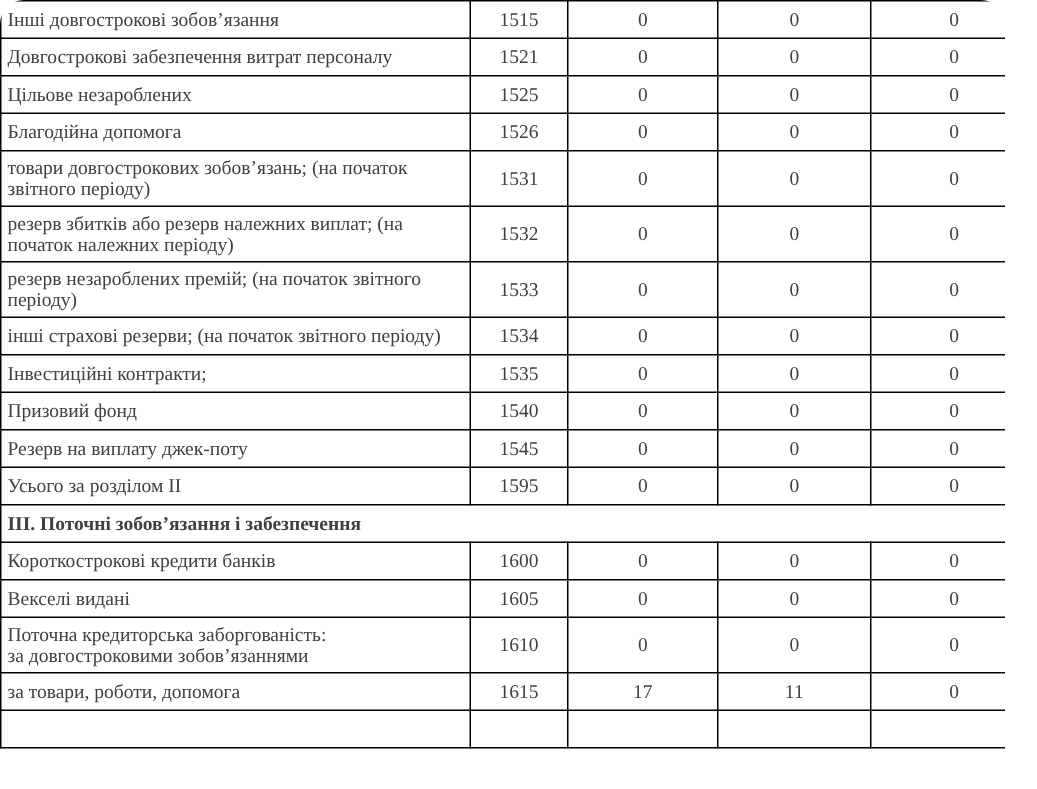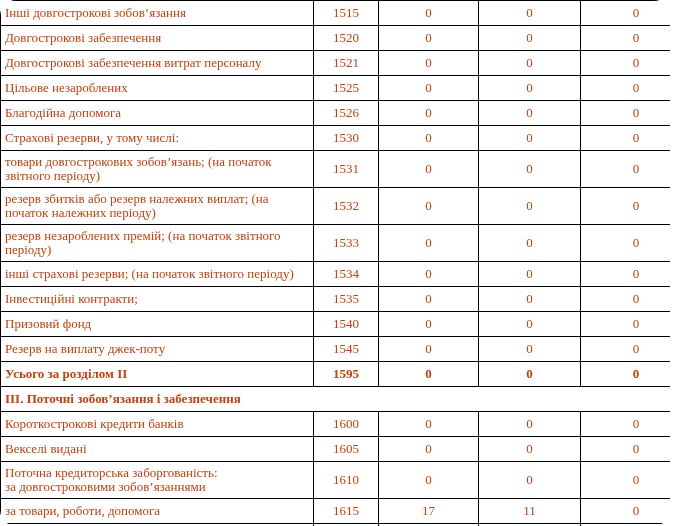--- a/index.html
+++ b/index.html
@@ -6,21 +6,21 @@
     margin: 0;
     padding: 0;
     background: #ffffff;
   }
   .page {
     width: 670px;
     height: 526px;
     overflow: hidden;
     background: #ffffff;
     font-family: "Liberation Serif", "DejaVu Serif", serif;
-    color: #c2410c;
+    color: #404040;
     border-radius: 16px;
   }
   table.balance {
     border-collapse: collapse;
     table-layout: fixed;
     width: 691px;
   }
   table.balance td {
     border: 1px solid #000000;
     font-size: 13px;
@@ -37,21 +37,21 @@
     white-space: pre-line;
     padding-left: 5px;
   }
   td.code-cell {
     text-align: center;
   }
   td.value-cell {
     text-align: center;
   }
   tr.bold-row td {
-    font-weight: bold;
+    font-weight: normal;
   }
   td.section-cell {
     font-weight: bold;
     text-align: left;
     padding-left: 5px;
   }
   tr.cutoff-row {
     height: 25px;
   }
 </style>
@@ -69,50 +69,36 @@
     </colgroup>
     <tbody id="table-body">
         <tr>
           <td class="label-cell">Інші довгострокові зобов’язання</td>
           <td class="code-cell">1515</td>
           <td class="value-cell">0</td>
           <td class="value-cell">0</td>
           <td class="value-cell">0</td>
         </tr>
         <tr>
-          <td class="label-cell">Довгострокові забезпечення</td>
-          <td class="code-cell">1520</td>
-          <td class="value-cell">0</td>
-          <td class="value-cell">0</td>
-          <td class="value-cell">0</td>
-        </tr>
-        <tr>
           <td class="label-cell">Довгострокові забезпечення витрат персоналу</td>
           <td class="code-cell">1521</td>
           <td class="value-cell">0</td>
           <td class="value-cell">0</td>
           <td class="value-cell">0</td>
         </tr>
         <tr>
           <td class="label-cell">Цільове незароблених</td>
           <td class="code-cell">1525</td>
           <td class="value-cell">0</td>
           <td class="value-cell">0</td>
           <td class="value-cell">0</td>
         </tr>
         <tr>
           <td class="label-cell">Благодійна допомога</td>
           <td class="code-cell">1526</td>
-          <td class="value-cell">0</td>
-          <td class="value-cell">0</td>
-          <td class="value-cell">0</td>
-        </tr>
-        <tr>
-          <td class="label-cell">Страхові резерви, у тому числі:</td>
-          <td class="code-cell">1530</td>
           <td class="value-cell">0</td>
           <td class="value-cell">0</td>
           <td class="value-cell">0</td>
         </tr>
         <tr>
           <td class="label-cell">товари довгострокових зобов’язань; (на початок звітного періоду)</td>
           <td class="code-cell">1531</td>
           <td class="value-cell">0</td>
           <td class="value-cell">0</td>
           <td class="value-cell">0</td>

